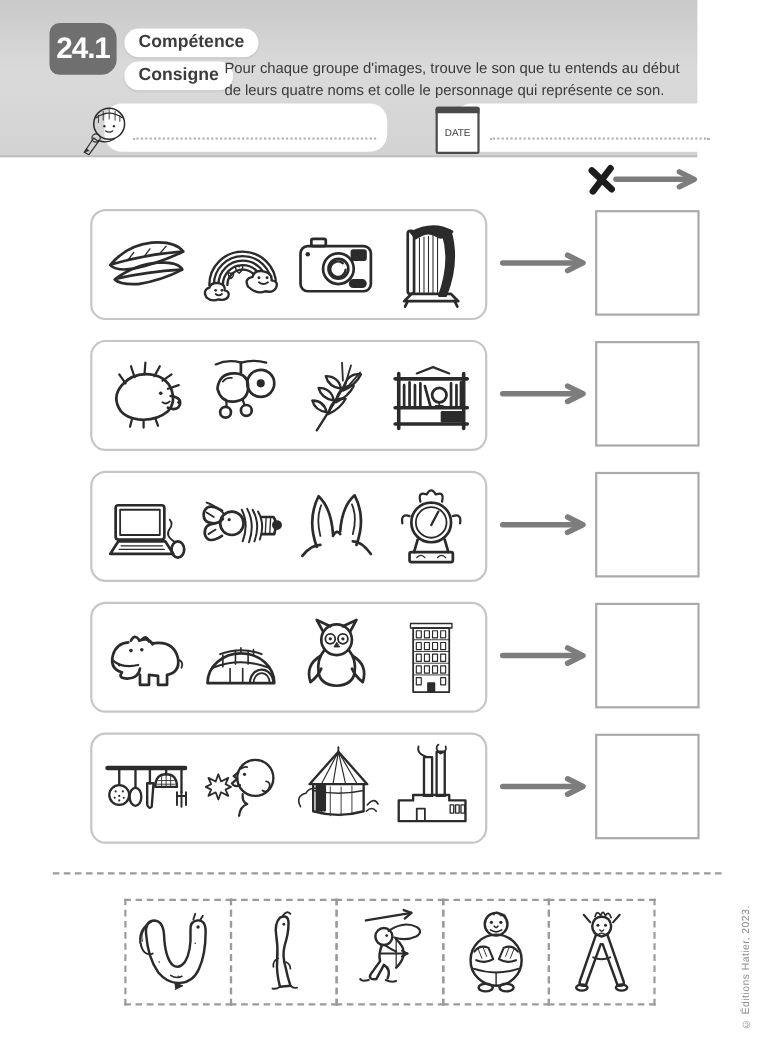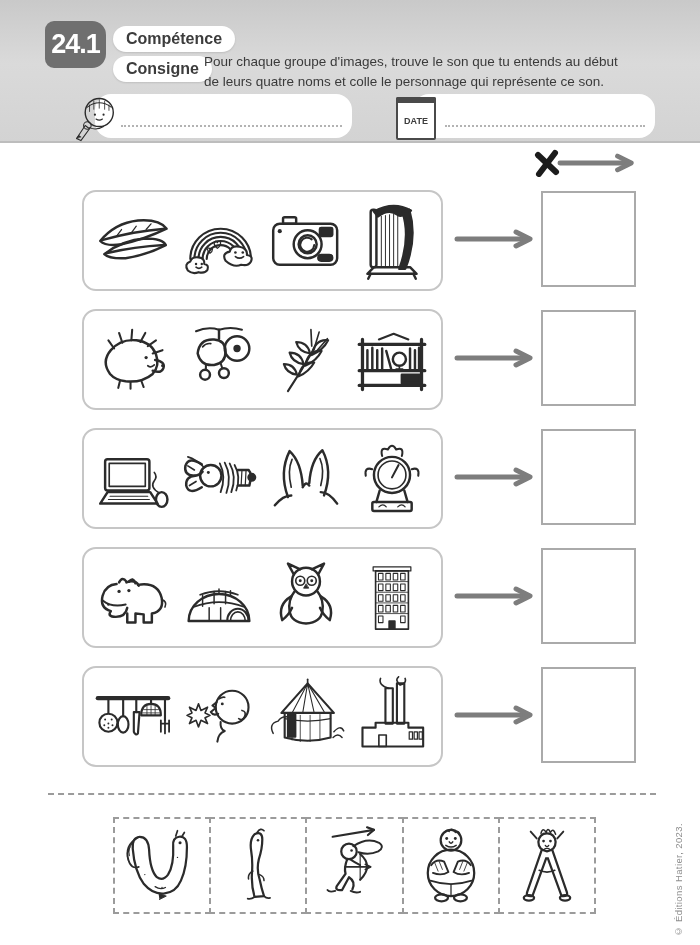--- a/index.html
+++ b/index.html
@@ -1,19 +1,19 @@
 <!DOCTYPE html>
 <html><head>
 <meta charset="utf-8">
 <style>
   html,body{margin:0;padding:0;background:#fff;}
   .page{position:relative;width:700px;height:945px;background:#fff;overflow:hidden;
         font-family:"Liberation Sans",sans-serif;color:#3a3a3a;}
   
-  .band{position:absolute;left:0;top:0;width:700px;height:141px;
+  .band{position:absolute;left:0;top:0;width:634px;height:141px;
         background:linear-gradient(180deg,#c9c9c9 0%,#dadada 45%,#d3d3d3 100%);
         border-bottom:2px solid #bdbdbd;}
   .badge{position:absolute;left:45px;top:21px;width:61px;height:47px;background:#6f6f6f;
          border-radius:9px 14px 14px 9px;display:flex;align-items:center;justify-content:center;
          color:#fff;font-size:27px;font-weight:bold;letter-spacing:-1px;}
   .pill{position:absolute;background:#fff;border-radius:13px;padding:4px 13px;
         font-size:16px;font-weight:bold;color:#3c3c3c;box-shadow:0 1px 2px rgba(0,0,0,.12);}
   .pill.comp{left:113px;top:26px;}
   .pill.cons{left:113px;top:56px;}
   .comp-text{position:absolute;left:204px;top:30px;font-size:13.5px;}
@@ -24,21 +24,21 @@
   .field .dotline{position:absolute;bottom:11px;border-bottom:2px dotted #b3b3b3;}
   .name-field{left:95px;width:257px;}
   .name-field .dotline{left:26px;right:10px;}
   .date-field{left:413px;width:242px;}
   .date-field .dotline{left:32px;right:10px;}
   .child-ico{position:absolute;left:69px;top:92px;width:54px;height:54px;}
   .date-pad{position:absolute;left:396px;top:97px;width:36px;height:39px;background:#fff;
             border:2px solid #4a4a4a;border-radius:2px;display:flex;align-items:center;justify-content:center;}
   .date-pad::before{content:"";position:absolute;left:-2px;top:-2px;right:-2px;height:6px;
             background:#4a4a4a;border-radius:2px 2px 0 0;}
-  .date-pad span{font-size:9px;font-weight:bold;color:#3c3c3c;margin-top:4px;text-align:center;}
+  .date-pad span{font-size:9px;font-weight:normal;color:#3c3c3c;margin-top:4px;text-align:center;}
   
   .xmark{position:absolute;left:534px;top:149px;width:26px;height:28px;}
   .ex-arrow{position:absolute;left:557px;top:153px;width:84px;height:20px;}
   
   .group-box{position:absolute;left:82px;width:361px;height:101px;background:#fff;
              border:2px solid #c6c6c6;border-radius:14px;display:flex;align-items:center;
              justify-content:space-around;padding:0 6px;box-sizing:border-box;}
   .item{width:82px;height:86px;display:flex;align-items:center;justify-content:center;}
   .item svg{width:82px;height:84px;}
   .row-arrow{position:absolute;left:454px;width:86px;height:20px;}

